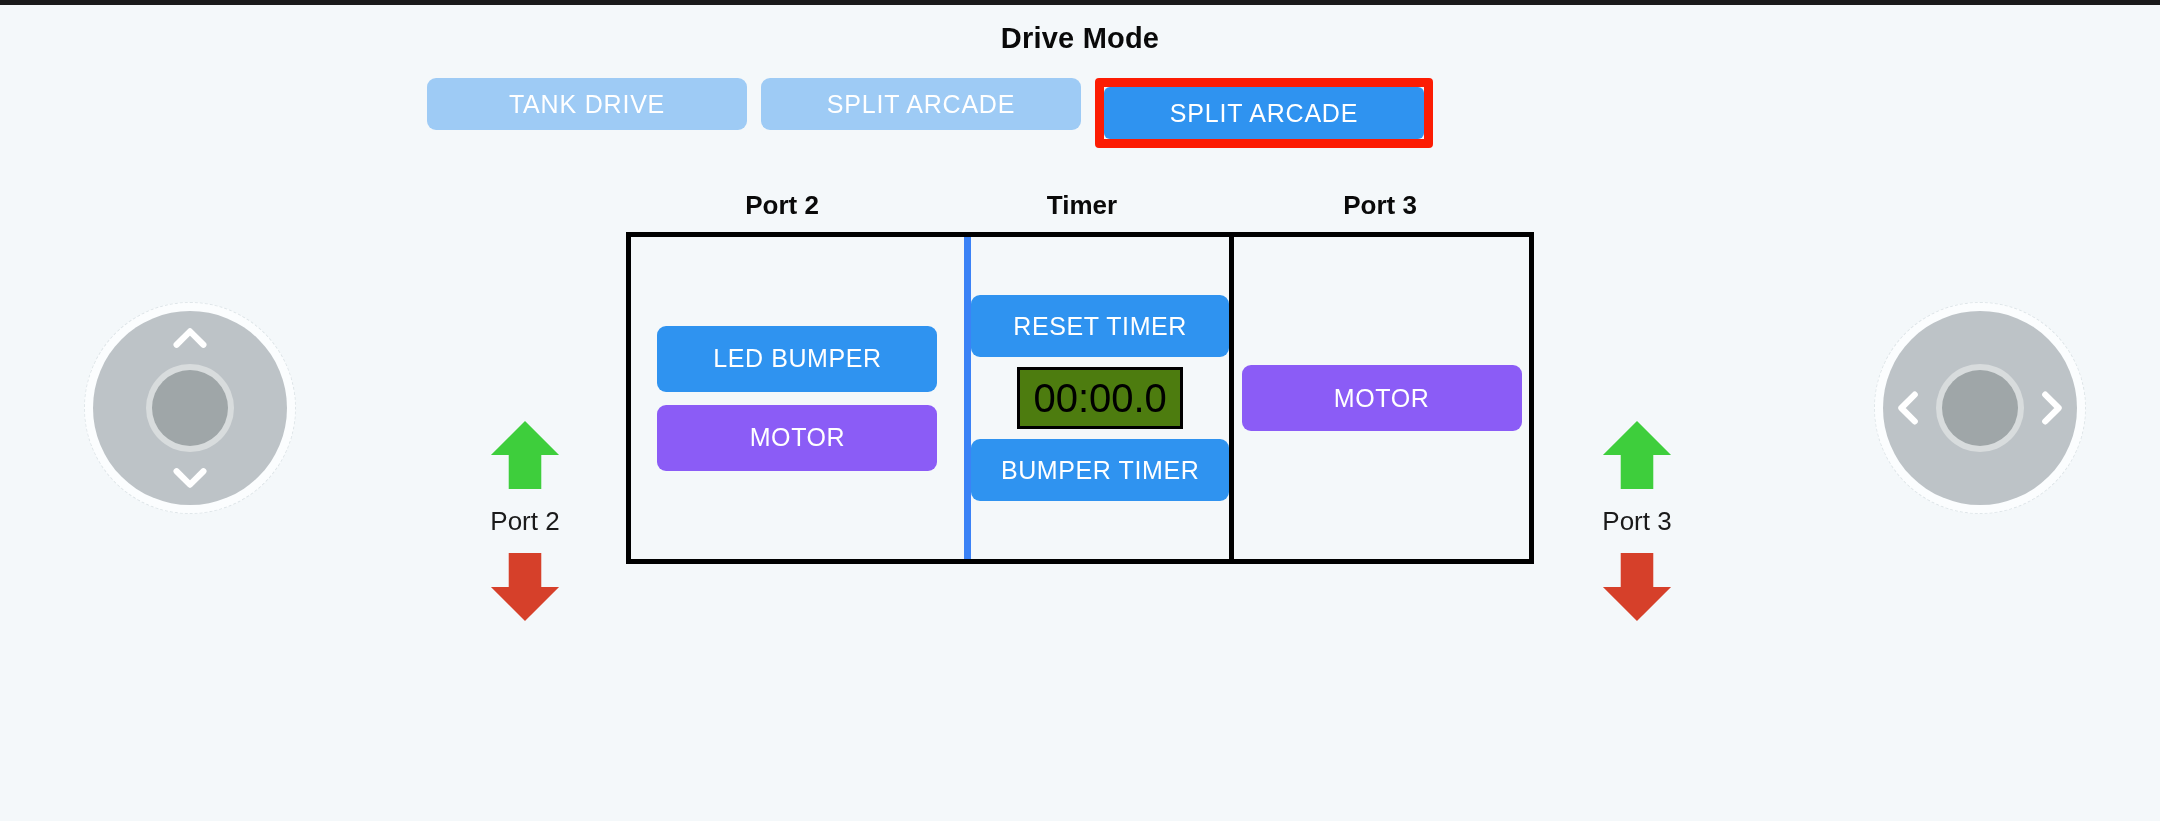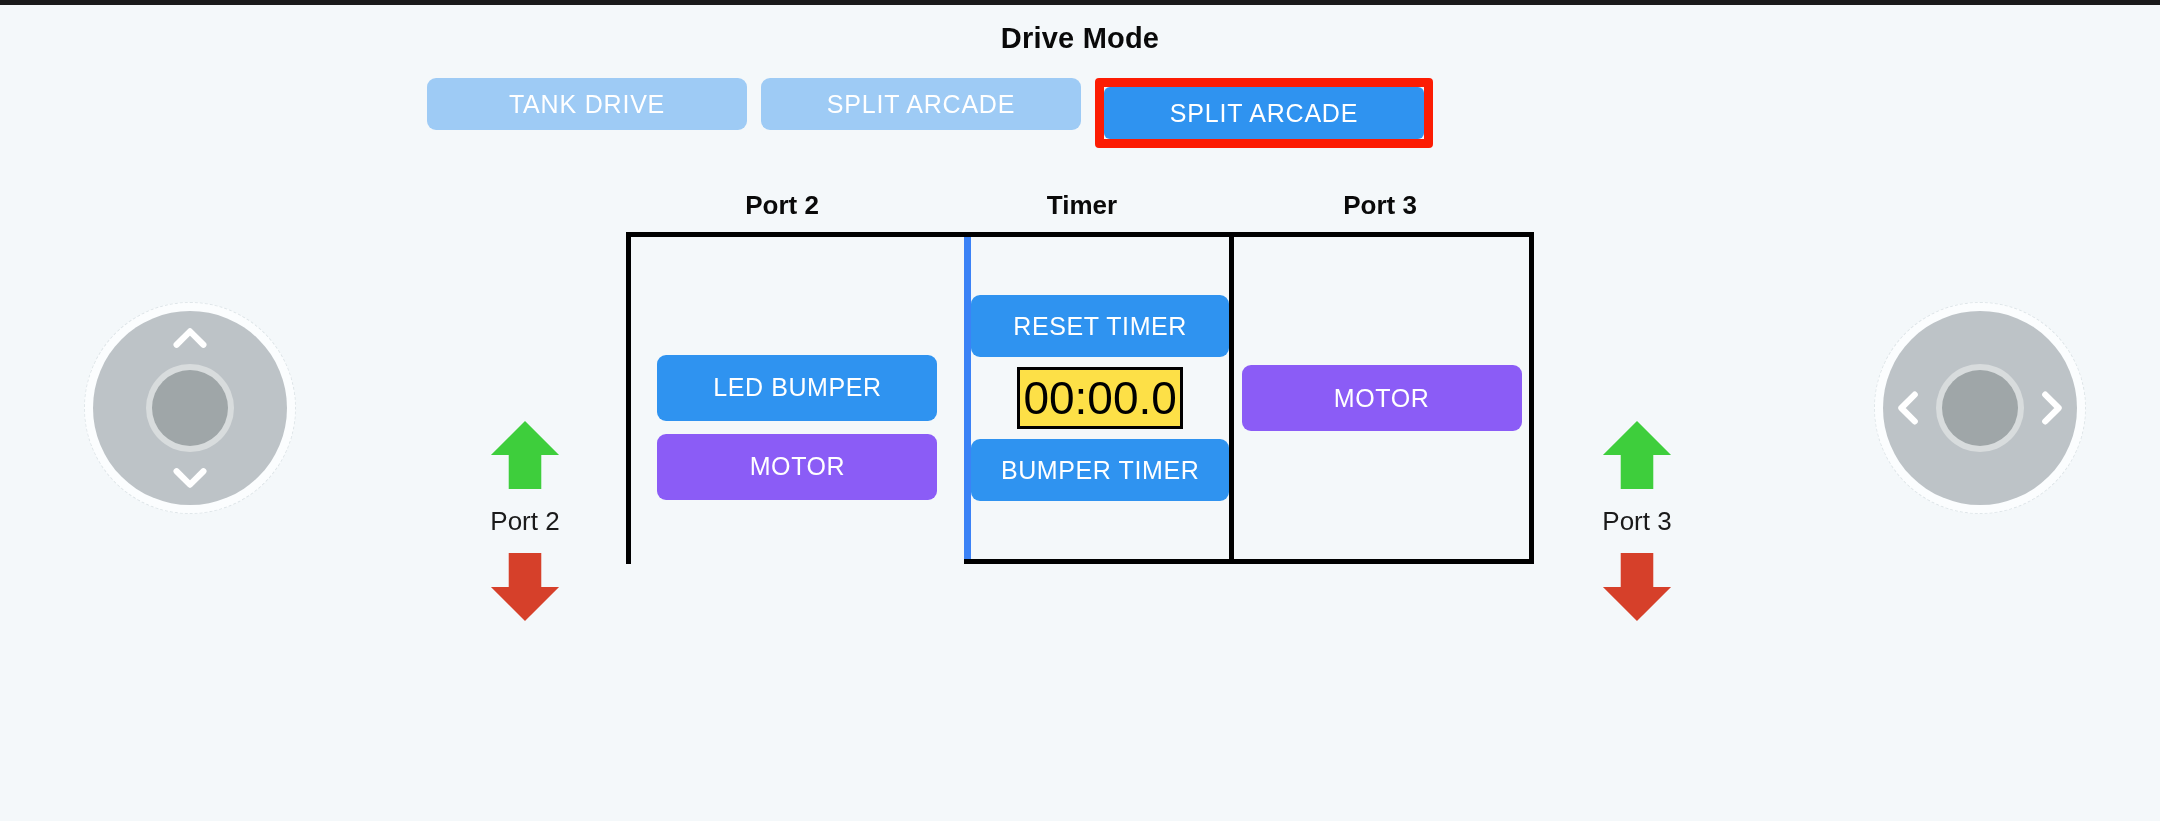--- a/index.html
+++ b/index.html
@@ -110,21 +110,21 @@
 
   .panel-col {
     height: 100%;
     display: flex;
     flex-direction: column;
     align-items: center;
     justify-content: center;
     background: #f4f8fa;
   }
 
-  .col-port2 { width: 348px; margin-top: 29px; }
+  .col-port2 { width: 348px; }
   .col-timer {
     width: 282px;
     border-left: 7px solid #3b82f6;
     border-right: 5px solid #000000;
   }
   .col-port3 { width: 308px; }
 
   .dev-btn {
     width: 280px;
     height: 66px;
@@ -159,25 +159,25 @@
     justify-content: center;
     cursor: pointer;
     user-select: none;
   }
 
   .timer-display {
     width: 166px;
     height: 62px;
     margin: 10px 13px;
     border: 3px solid #000000;
-    background: #fde047;
-    display: flex;
-    align-items: center;
-    justify-content: center;
-    font-size: 46px;
+    background: #4d7c0f;
+    display: flex;
+    align-items: center;
+    justify-content: center;
+    font-size: 40px;
     color: #000000;
     letter-spacing: 0px;
   }
 
   
   .port-stack {
     position: absolute;
     width: 150px;
     display: flex;
     flex-direction: column;

